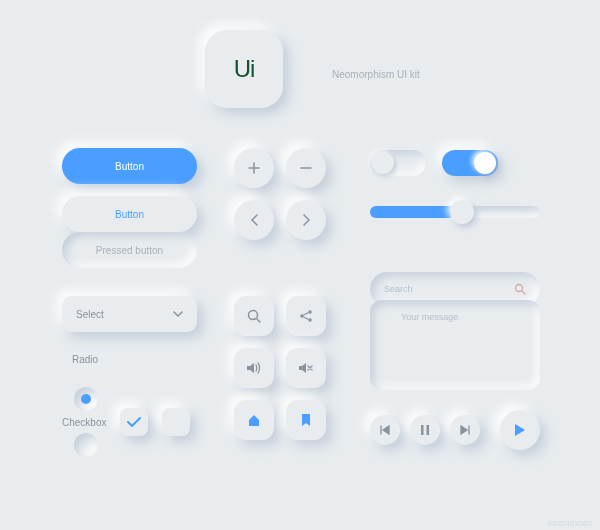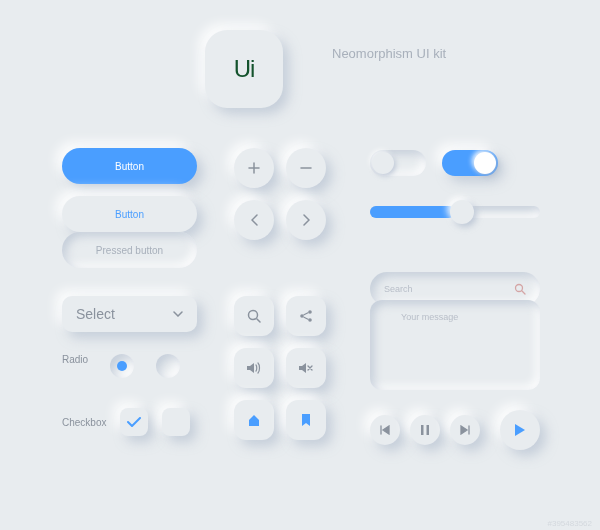--- a/index.html
+++ b/index.html
@@ -20,21 +20,21 @@
     box-shadow: inset 4px 4px 8px rgba(163,177,198,0.5), inset -4px -4px 8px rgba(255,255,255,0.9);
   }
   .logo-block {
     position: absolute;
     left: 205px; top: 30px;
     width: 78px; height: 78px;
     border-radius: 22px;
     display: flex; align-items: center; justify-content: center;
   }
   .logo-text { font-size: 24px; font-weight: 400; color: #14532d; letter-spacing: -1px;}
-  .subtitle { position: absolute; left: 300px; top: 46px; font-size: 13px; color: #a8b0bb; padding-left: 32px; }
+  .subtitle { position: absolute; left: 300px; top: 69px; font-size: 10px; color: #a8b0bb; padding-left: 32px; }
   .btn-primary {
     position: absolute; left: 62px; top: 148px;
     width: 135px; height: 36px; border-radius: 18px;
     background: #4a9eff; color: #fff; font-size: 10px;
     display: flex; align-items: center; justify-content: center;
     box-shadow: 6px 6px 12px rgba(163,177,198,0.5), -6px -6px 12px rgba(255,255,255,0.9);
     cursor: pointer;
   }
   .btn-secondary {
     position: absolute; left: 62px; top: 196px;
@@ -46,24 +46,24 @@
   .btn-pressed {
     position: absolute; left: 62px; top: 232px;
     width: 135px; height: 36px; border-radius: 18px;
     color: #a8b0bb; font-size: 10px;
     display: flex; align-items: center; justify-content: center;
   }
   .select-box {
     position: absolute; left: 62px; top: 296px;
     width: 135px; height: 36px; border-radius: 10px;
     display: flex; align-items: center; justify-content: space-between;
-    padding: 0 14px; font-size: 14px; color: #8a929d;
+    padding: 0 14px; font-size: 10px; color: #8a929d;
     cursor: pointer;
   }
-  .radio-row { position: absolute; left: 62px; top: 354px; display:flex; align-items:flex-start; gap: 22px; }
+  .radio-row { position: absolute; left: 72px; top: 354px; display:flex; align-items:flex-end; gap: 22px; flex-direction: column; }
   .radio-label { font-size: 10px; color: #8a929d; }
   .radio-btn { width: 24px; height: 24px; border-radius: 50%; display:flex; align-items:center; justify-content:center; cursor:pointer; }
   .radio-dot { width: 10px; height: 10px; border-radius: 50%; background: #4a9eff; }
   .check-row { position: absolute; left: 62px; top: 408px; display:flex; align-items:center; gap: 14px; }
   .check-box { width: 28px; height: 28px; border-radius: 8px; display:flex; align-items:center; justify-content:center; cursor:pointer; }
   .grid-btns { position: absolute; left: 234px; top: 148px; display:grid; grid-template-columns: 40px 40px; grid-template-rows: 40px 40px; gap: 12px; }
   .round-btn { width: 40px; height: 40px; border-radius: 50%; display:flex; align-items:center; justify-content:center; cursor:pointer; color:#8a929d; }
   .sq-grid { position: absolute; left: 234px; top: 296px; display:grid; grid-template-columns: 40px 40px; grid-template-rows: 40px 40px 40px; gap: 12px; }
   .sq-btn { width: 40px; height: 40px; border-radius: 12px; display:flex; align-items:center; justify-content:center; cursor:pointer; }
   .toggle-row { position: absolute; left: 370px; top: 150px; display:flex; gap: 16px; }

